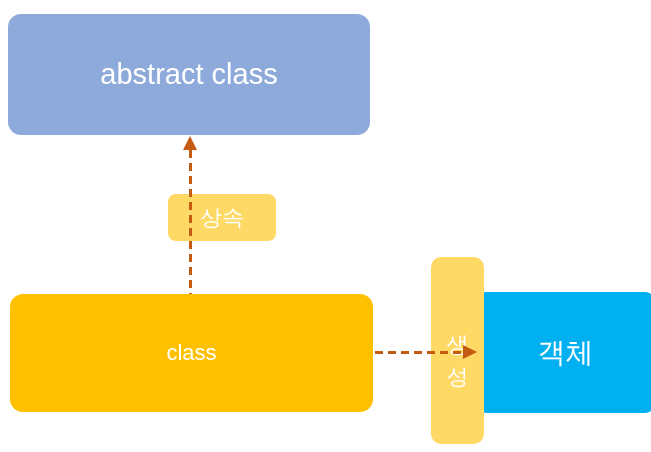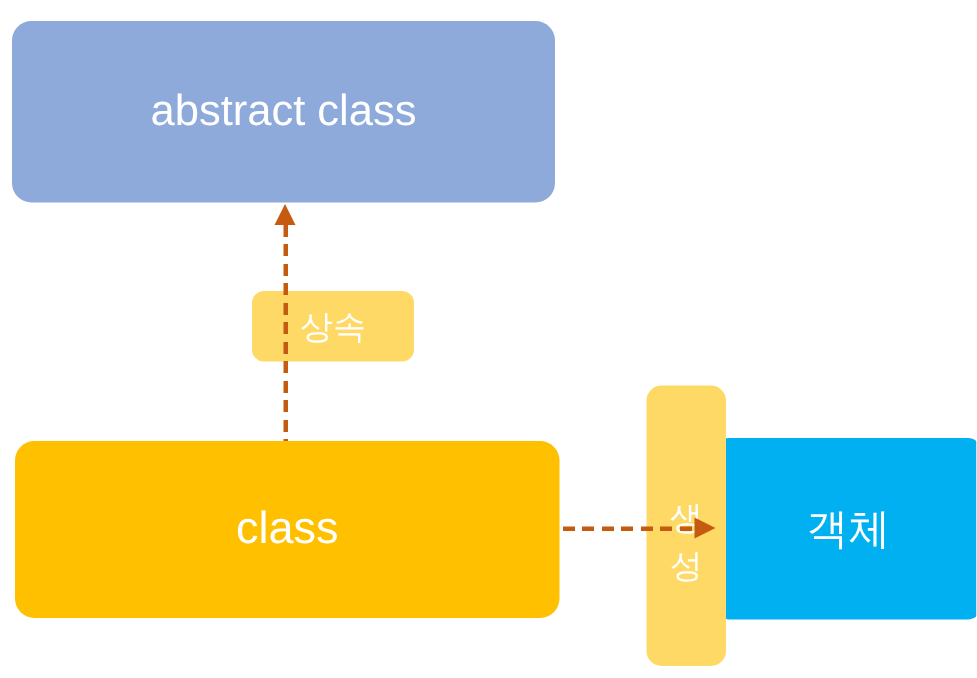--- a/index.html
+++ b/index.html
@@ -28,21 +28,21 @@
     width: 362px; height: 121px;
     background: #8EAADB;
     border-radius: 13px;
     font-size: 29px;
   }
   .node-class {
     left: 10px; top: 294px;
     width: 363px; height: 118px;
     background: #FFC000;
     border-radius: 13px;
-    font-size: 30px;
+    font-size: 22px;
   }
   .node-object {
     left: 476px; top: 292px;
     width: 179px; height: 121px;
     background: #00B0F0;
     border-radius: 10px;
     font-size: 28px;
   }
   .edge-label {
     position: absolute;

